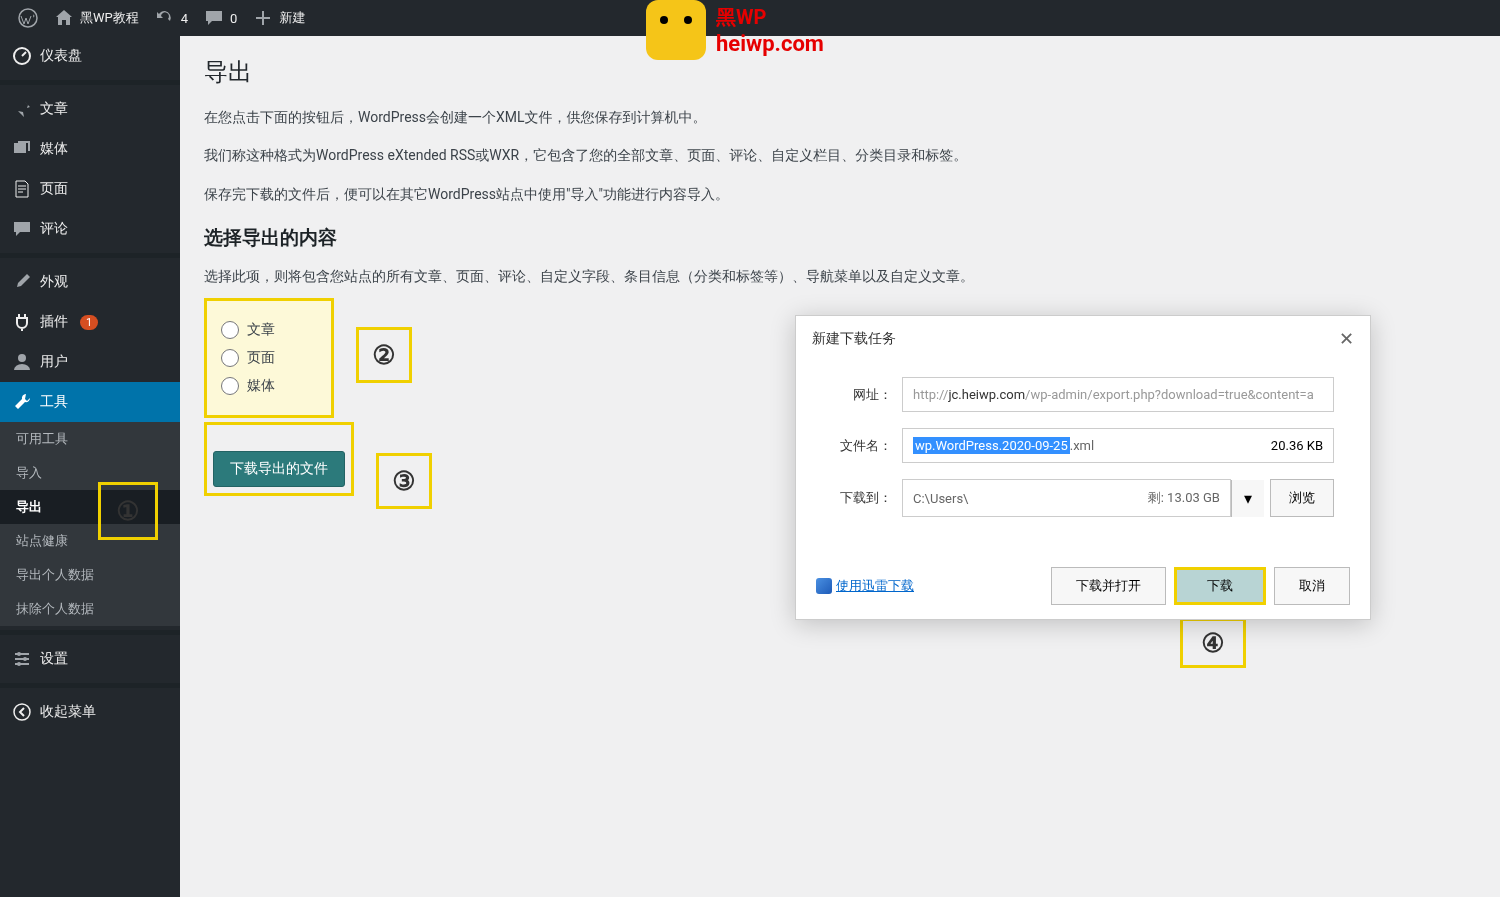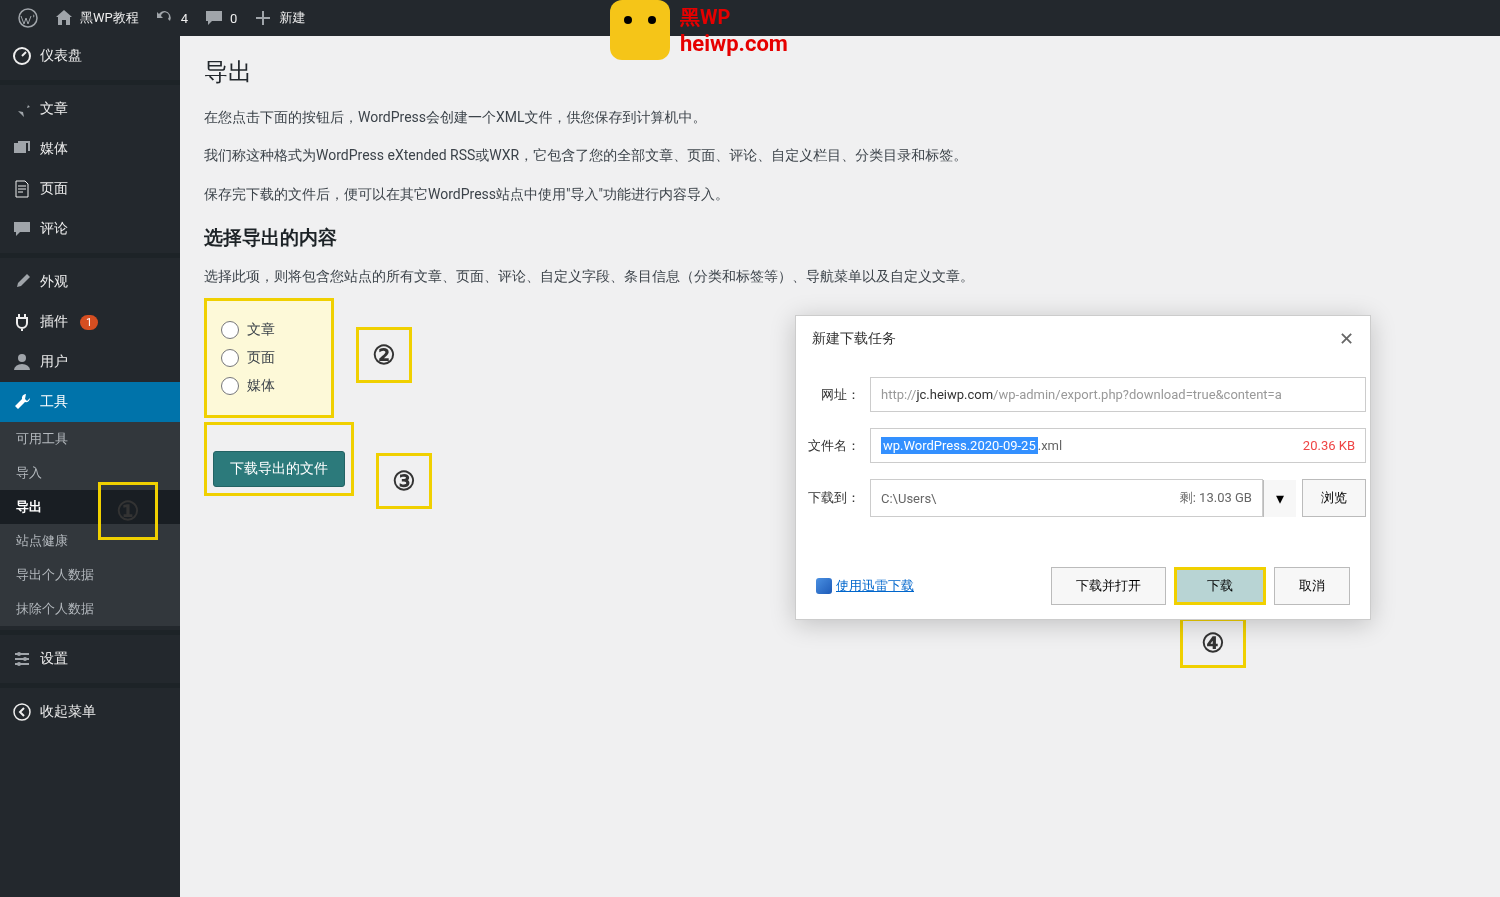--- a/index.html
+++ b/index.html
@@ -21,30 +21,30 @@
 .content h1{font-size:24px;font-weight:400;margin-bottom:18px;color:#23282d}
 .content p{font-size:14px;color:#3c434a;margin-bottom:16px;line-height:1.6}
 .content h2{font-size:19px;font-weight:600;margin:20px 0 14px;color:#1d2327}
 .radio-group{border:3px solid #f0d000;background:#fdf9d8;padding:10px 14px;width:130px;display:inline-block}
 .radio-row{display:flex;align-items:center;gap:8px;margin:10px 0;font-size:14px;color:#3c434a}
 .radio-row input[type=radio]{width:18px;height:18px;accent-color:#2271b1}
 .desc{font-size:13px;color:#646970;margin:10px 0 14px}
 .dl-btn{background:#2c7a7b;color:#fff;border:1px solid #236364;padding:8px 16px;font-size:14px;cursor:pointer;border-radius:3px;margin-top:20px}
 .dl-wrap{border:3px solid #f0d000;padding:6px;display:inline-block;margin-top:4px}
 .marker{position:absolute;border:3px solid #f0d000;width:56px;height:56px;display:flex;align-items:center;justify-content:center;font-size:26px;font-weight:600;color:#333}
-.watermark{position:absolute;top:0;left:610px;display:flex;align-items:center;gap:10px;z-index:5}
+.watermark{position:absolute;top:0;left:646px;display:flex;align-items:center;gap:10px;z-index:5}
 .wm-icon{width:60px;height:60px;background:#f5c518;border-radius:12px;position:relative}
 .wm-icon::before,.wm-icon::after{content:"";position:absolute;width:8px;height:8px;background:#000;border-radius:50%;top:16px}
 .wm-icon::before{left:14px}.wm-icon::after{right:14px}
 .wm-text .t1{color:#e60000;font-size:20px;font-weight:bold}
 .wm-text .t2{color:#e60000;font-size:22px;font-weight:bold}
 .dialog{position:absolute;left:795px;top:315px;width:576px;background:#fff;border:1px solid #ccc;box-shadow:0 4px 24px rgba(0,0,0,.2);z-index:10}
 .dialog-header{display:flex;justify-content:space-between;align-items:center;padding:12px 16px;font-size:14px;color:#333}
 .dialog-close{cursor:pointer;font-size:18px;color:#666}
-.dialog-body{padding:16px 4px 20px}
+.dialog-body{padding:16px 36px 20px}
 .field{display:flex;align-items:center;margin-bottom:16px}
 .field label{width:60px;text-align:right;font-size:13px;color:#333;margin-right:10px}
 .field .inp{flex:1;border:1px solid #ccc;padding:9px 10px;font-size:13px;color:#666;background:#fff;display:flex;align-items:center}
 .field .sel-main{flex:1;display:flex;justify-content:space-between}
 .field .sel-arrow{border-left:1px solid #bbb;padding:9px 12px;background:#f7f7f7}
 .field .browse{border:1px solid #bbb;padding:9px 18px;font-size:13px;background:#f7f7f7;margin-left:6px;cursor:pointer}
 .highlight{background:#3390ff;color:#fff;padding:1px 2px}
 .dialog-footer{display:flex;justify-content:space-between;align-items:center;padding:14px 20px}
 .xunlei{color:#0066cc;font-size:13px;text-decoration:underline;cursor:pointer;display:flex;align-items:center;gap:4px}
 .xunlei-icon{width:16px;height:16px;background:linear-gradient(135deg,#4a90e2,#1e5bb8);border-radius:3px}
@@ -233,21 +233,21 @@
       <div class="inp" style="color:#999">
           <span>http://</span>
           <span style="color:#333">jc.heiwp.com</span>
           <span>/wp-admin/export.php?download=true&amp;content=a</span>
         </div>
     </div>
     <div class="field">
       <label>文件名：</label>
       <div class="inp" style="justify-content:space-between">
           <span><span class="highlight">wp.WordPress.2020-09-25</span><span>.xml</span></span>
-          <span style="color:#ef4444">20.36 KB</span>
+          <span style="color:#000000">20.36 KB</span>
         </div>
     </div>
     <div class="field">
       <label>下载到：</label>
       <div class="inp sel-main">
           <span>C:\Users\</span>
           <span style="color:#666">剩: 13.03 GB</span>
         </div>
       <div class="sel-arrow">▾</div>
       <div class="browse">浏览</div>

